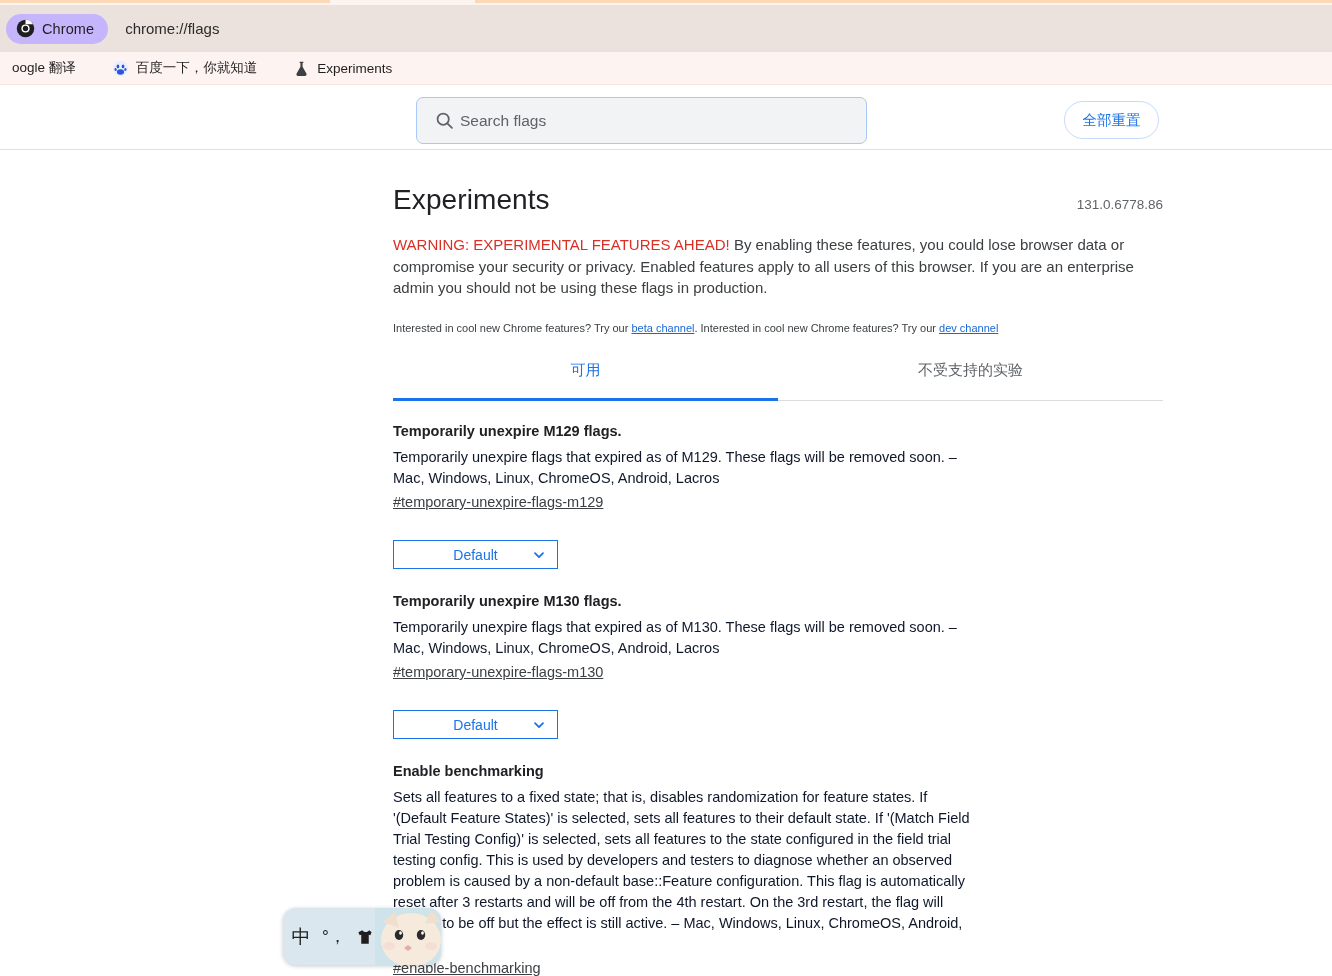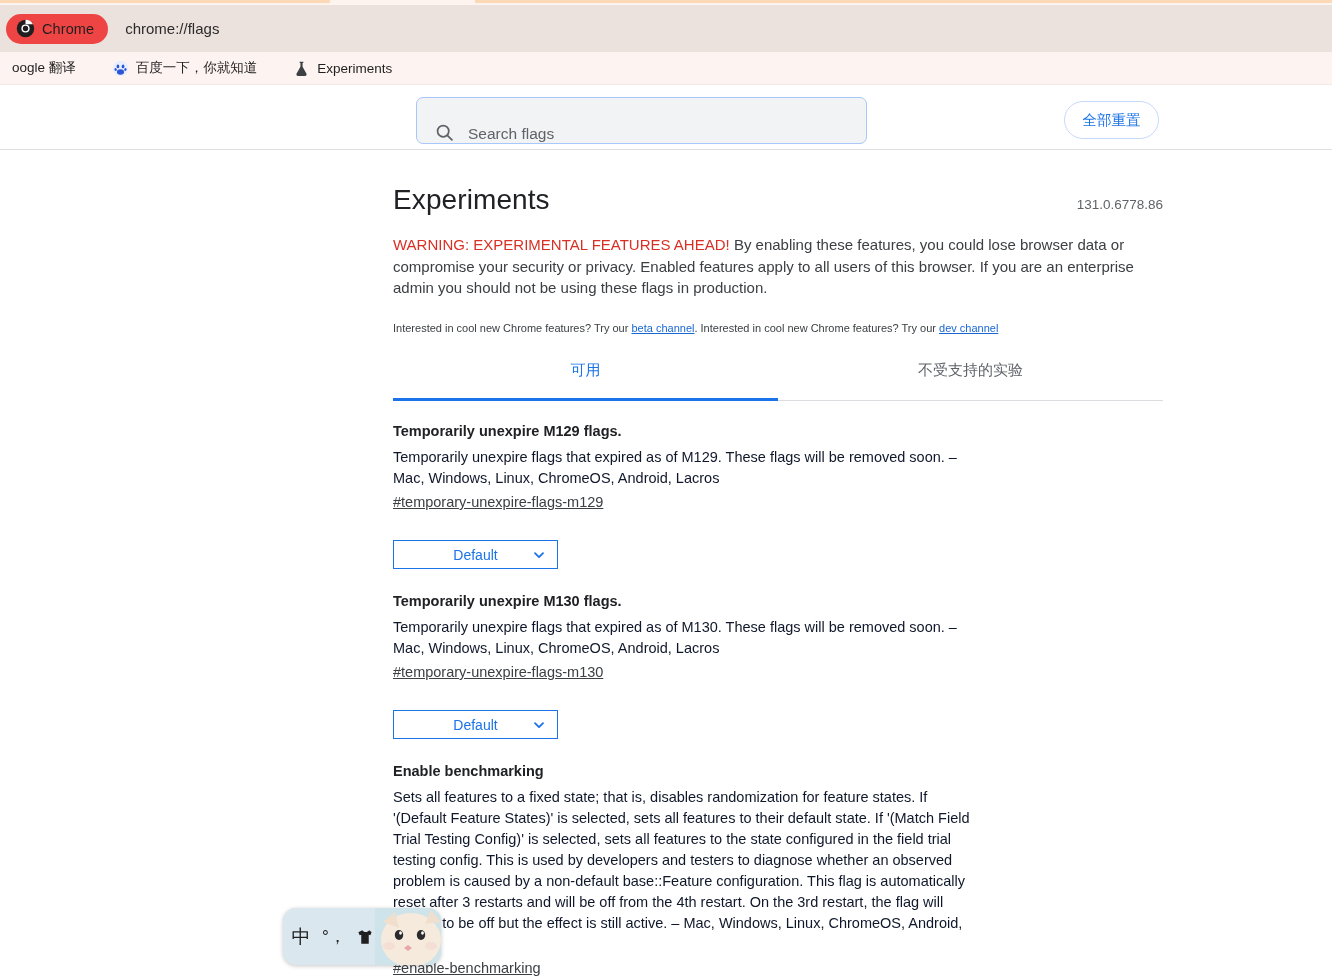--- a/index.html
+++ b/index.html
@@ -26,21 +26,21 @@
 
   .omnibar {
     height: 47px;
     background: #ece2dd;
     display: flex;
     align-items: center;
     padding-left: 6px;
   }
   .chrome-pill {
     display: flex; align-items: center; gap: 7px;
-    background: #ef4444;
+    background: #c4b5fd;
     border-radius: 17px;
     padding: 6px 14px 6px 10px;
     height: 30px;
   }
   .chrome-logo { width: 19px; height: 19px; display:block; }
   .chrome-pill-label {
     font-size: 14.5px; color: #1f1f1f; letter-spacing: .1px;
   }
   .omni-url {
     margin-left: 17px;
@@ -72,23 +72,23 @@
     align-items: center;
     position: relative;
   }
   .search-wrap {
     position: absolute;
     left: 416px; top: 97px;
     width: 451px; height: 47px;
     background: #f1f3f4;
     border: 1px solid #a8c7fa;
     border-radius: 7px;
-    display: flex; align-items: flex-end;
+    display: flex; align-items: center;
     padding-left: 17px;
-    gap: 13px;
+    gap: 5px;
   }
   .search-ico { width: 21px; height: 21px; flex: none; display:block; }
   .search-input {
     border: 0; outline: 0; background: transparent;
     font-family: "Liberation Sans", sans-serif;
     font-size: 15.5px; color: #5f6368;
     width: 380px; padding: 0;
   }
   .search-input::placeholder { color: #5f6368; opacity: 1; }
 

